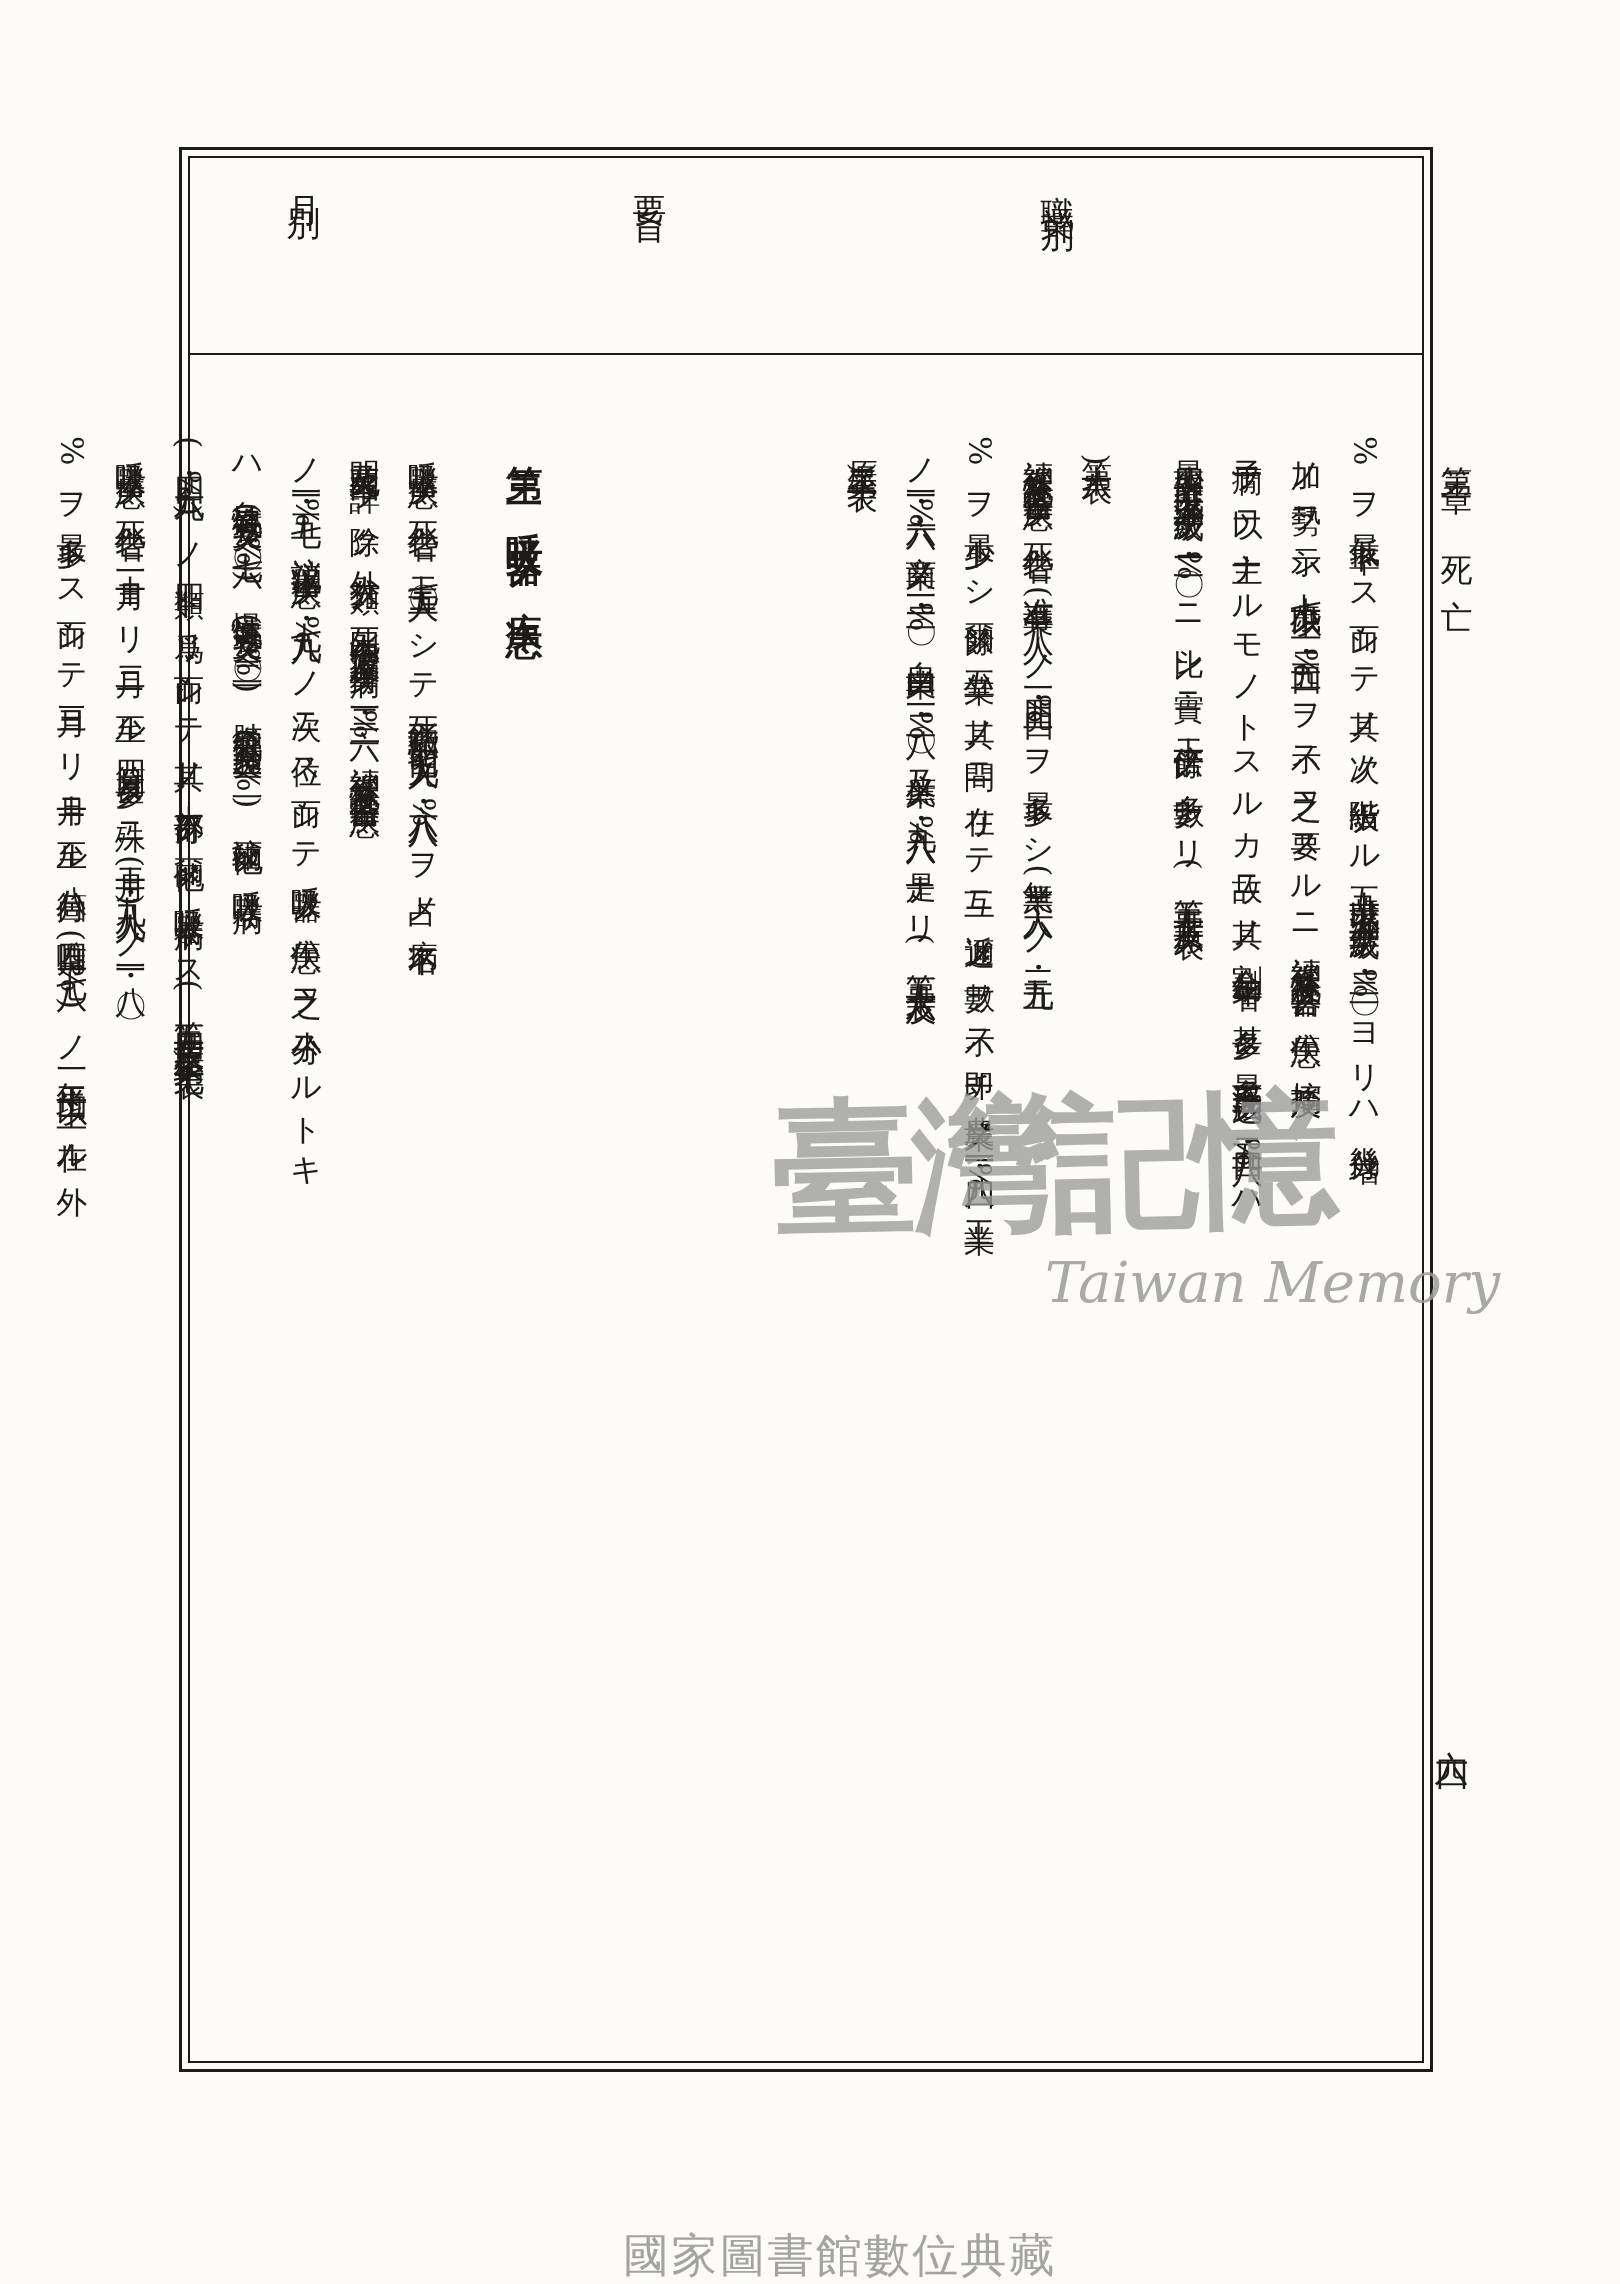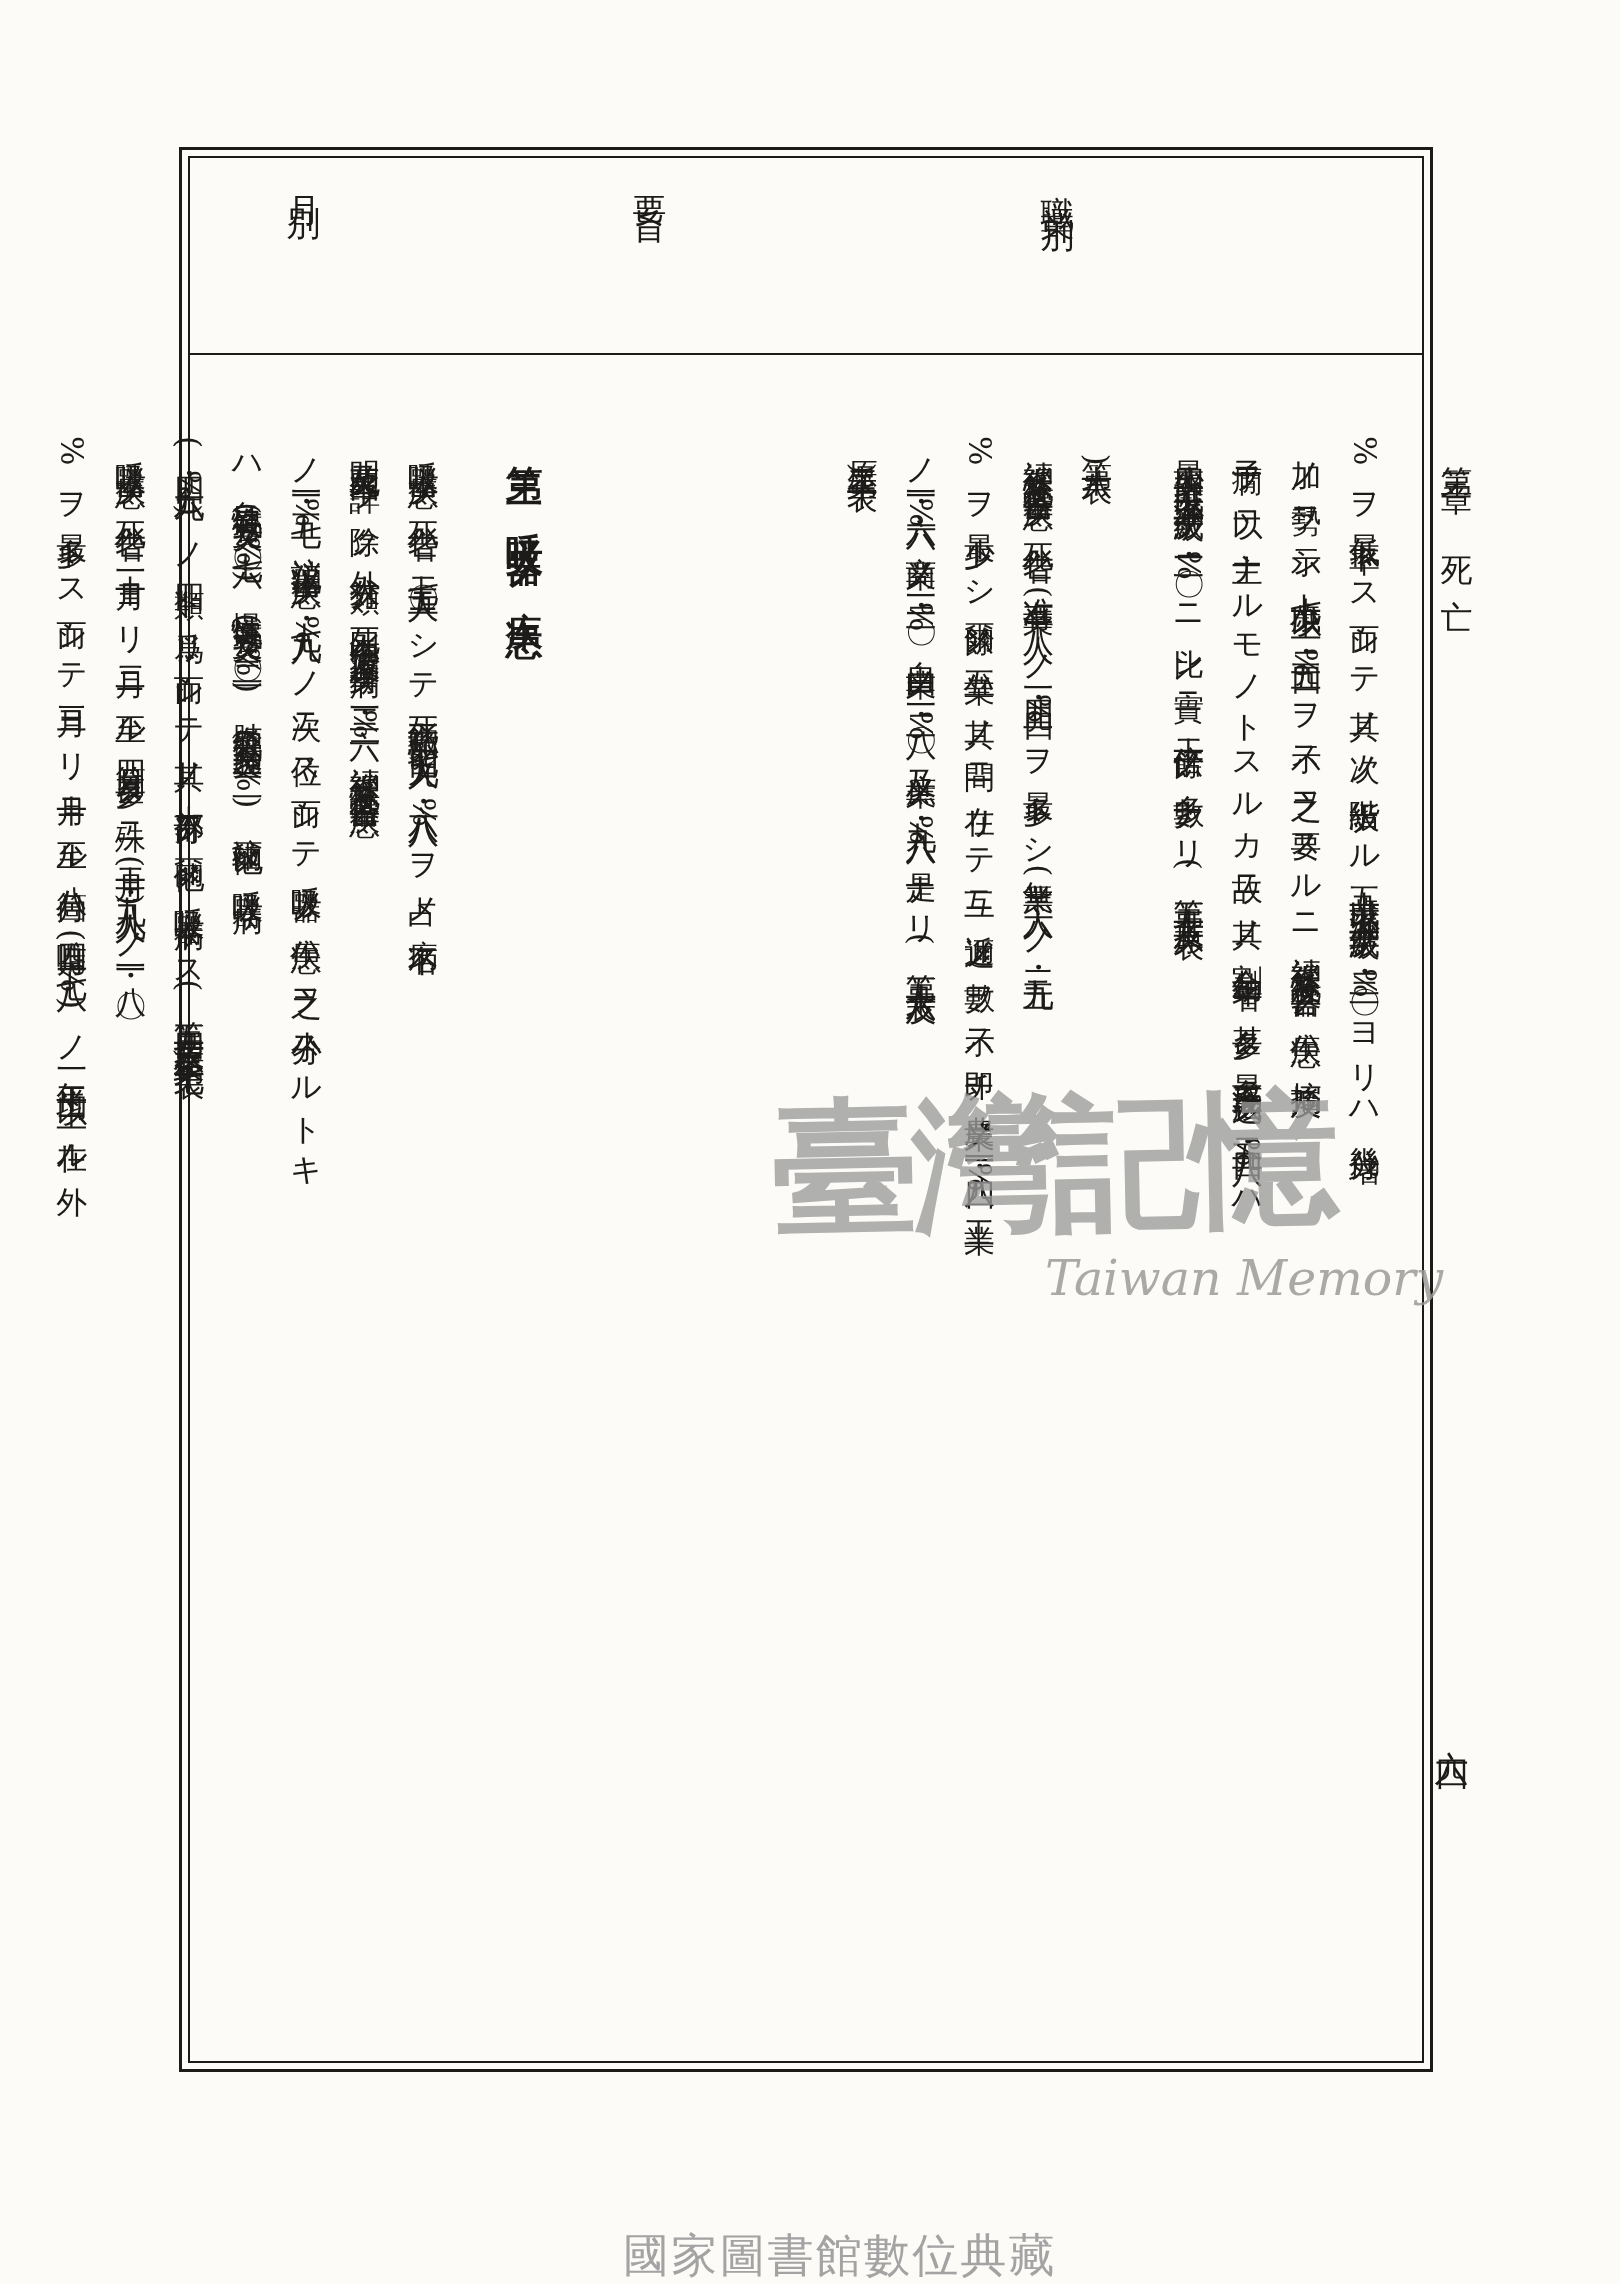--- a/index.html
+++ b/index.html
@@ -107,21 +107,21 @@
     font-weight: 700;
     letter-spacing: -5.9px;
     color: var(--watermark);
     opacity: 0.78;
     transform: rotate(-1.2deg);
     pointer-events: none;
   }
   .wm-latin {
     position: absolute;
     left: 1045px; top: 1250px;
-    font-size: 49px;
+    font-size: 56px;
     font-style: italic;
     color: var(--watermark);
     opacity: 0.85;
     pointer-events: none;
   }
   .footer-wm {
     position: absolute;
     left: 623px; top: 2225px;
     font-size: 46px;
     letter-spacing: 2.2px;

